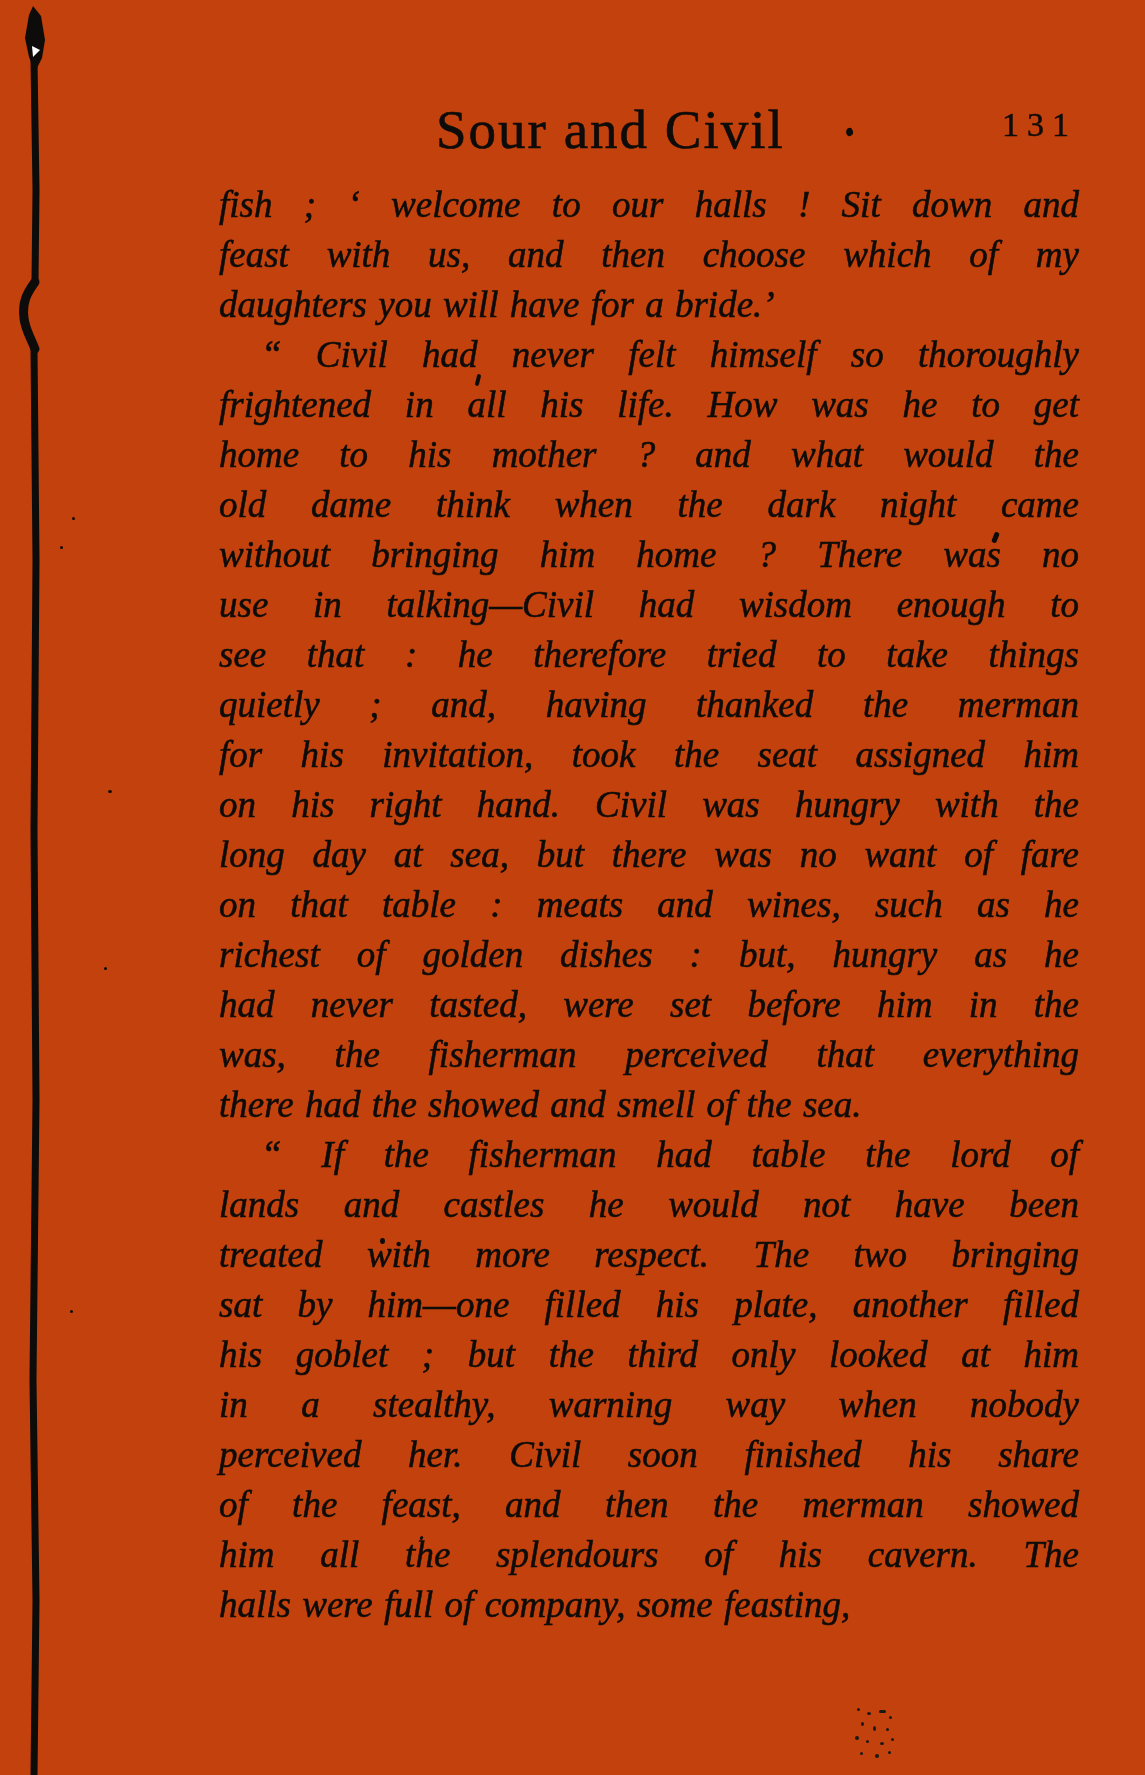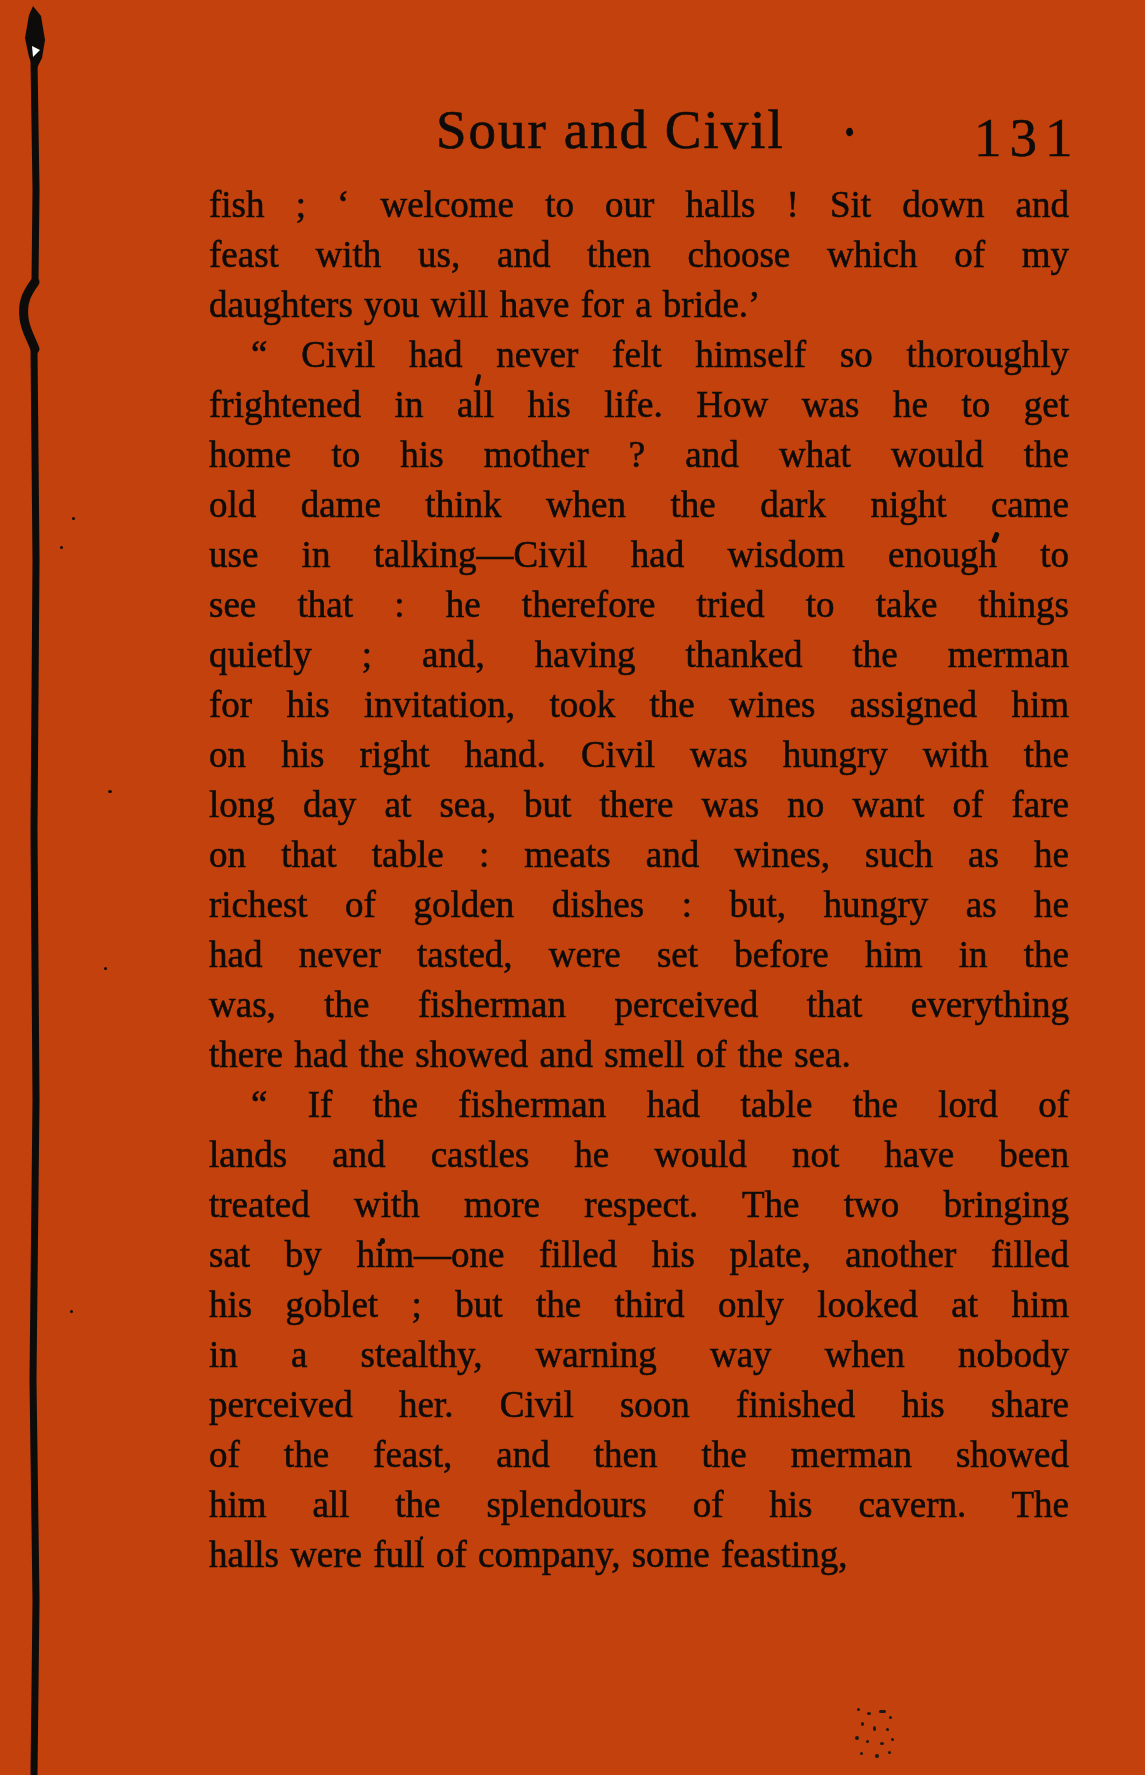--- a/index.html
+++ b/index.html
@@ -17,33 +17,34 @@
     position: absolute;
     left: 436px;
     top: 98px;
     font-size: 55px;
     letter-spacing: 2px;
     white-space: nowrap;
     -webkit-text-stroke: 0.6px #0d0c0a;
   }
   .page-number {
     position: absolute;
-    left: 974px;
+    left: 1002px;
     top: 106px;
-    font-size: 55px;
+    font-size: 34px;
     letter-spacing: 8px;
     white-space: nowrap;
     -webkit-text-stroke: 0.5px #0d0c0a;
   }
   
   .text-block {
     position: absolute;
-    left: 209px;
+    left: 219px;
     top: 180px;
     width: 860px;
+    font-style: italic;
   }
   .line {
     font-size: 37px;
     line-height: 50px;
     height: 50px;
     text-align: justify;
     text-align-last: justify;
     word-spacing: 2px;
     white-space: normal;
     -webkit-text-stroke: 0.55px #0d0c0a;
@@ -102,24 +103,25 @@
   <div class="page-number">131</div>
 
   <div class="text-block">
       <div class="line">fish ; ‘ welcome to our halls !  Sit down and</div>
       <div class="line">feast with us, and then choose which of my</div>
       <div class="line no-just">daughters you will have for a bride.’</div>
       <div class="line indent">“ Civil had never felt himself so thoroughly</div>
       <div class="line">frightened in all his life.  How was he to get</div>
       <div class="line">home to his mother ?  and what would the</div>
       <div class="line">old dame think when the dark night came</div>
+      <div class="line">without bringing him home ?  There was no</div>
       <div class="line">use in talking—Civil had wisdom enough to</div>
       <div class="line">see that : he therefore tried to take things</div>
       <div class="line">quietly ; and, having thanked the merman</div>
-      <div class="line">for his invitation, took the wines assigned him</div>
+      <div class="line">for his invitation, took the seat assigned him</div>
       <div class="line">on his right hand.  Civil was hungry with the</div>
       <div class="line">long day at sea, but there was no want of fare</div>
       <div class="line">on that table : meats and wines, such as he</div>
       <div class="line">richest of golden dishes : but, hungry as he</div>
       <div class="line">had never tasted, were set before him in the</div>
       <div class="line">was, the fisherman perceived that everything</div>
       <div class="line no-just">there had the showed and smell of the sea.</div>
       <div class="line indent">“ If the fisherman had table the lord of</div>
       <div class="line">lands and castles he would not have been</div>
       <div class="line">treated with more respect.  The two bringing</div>

